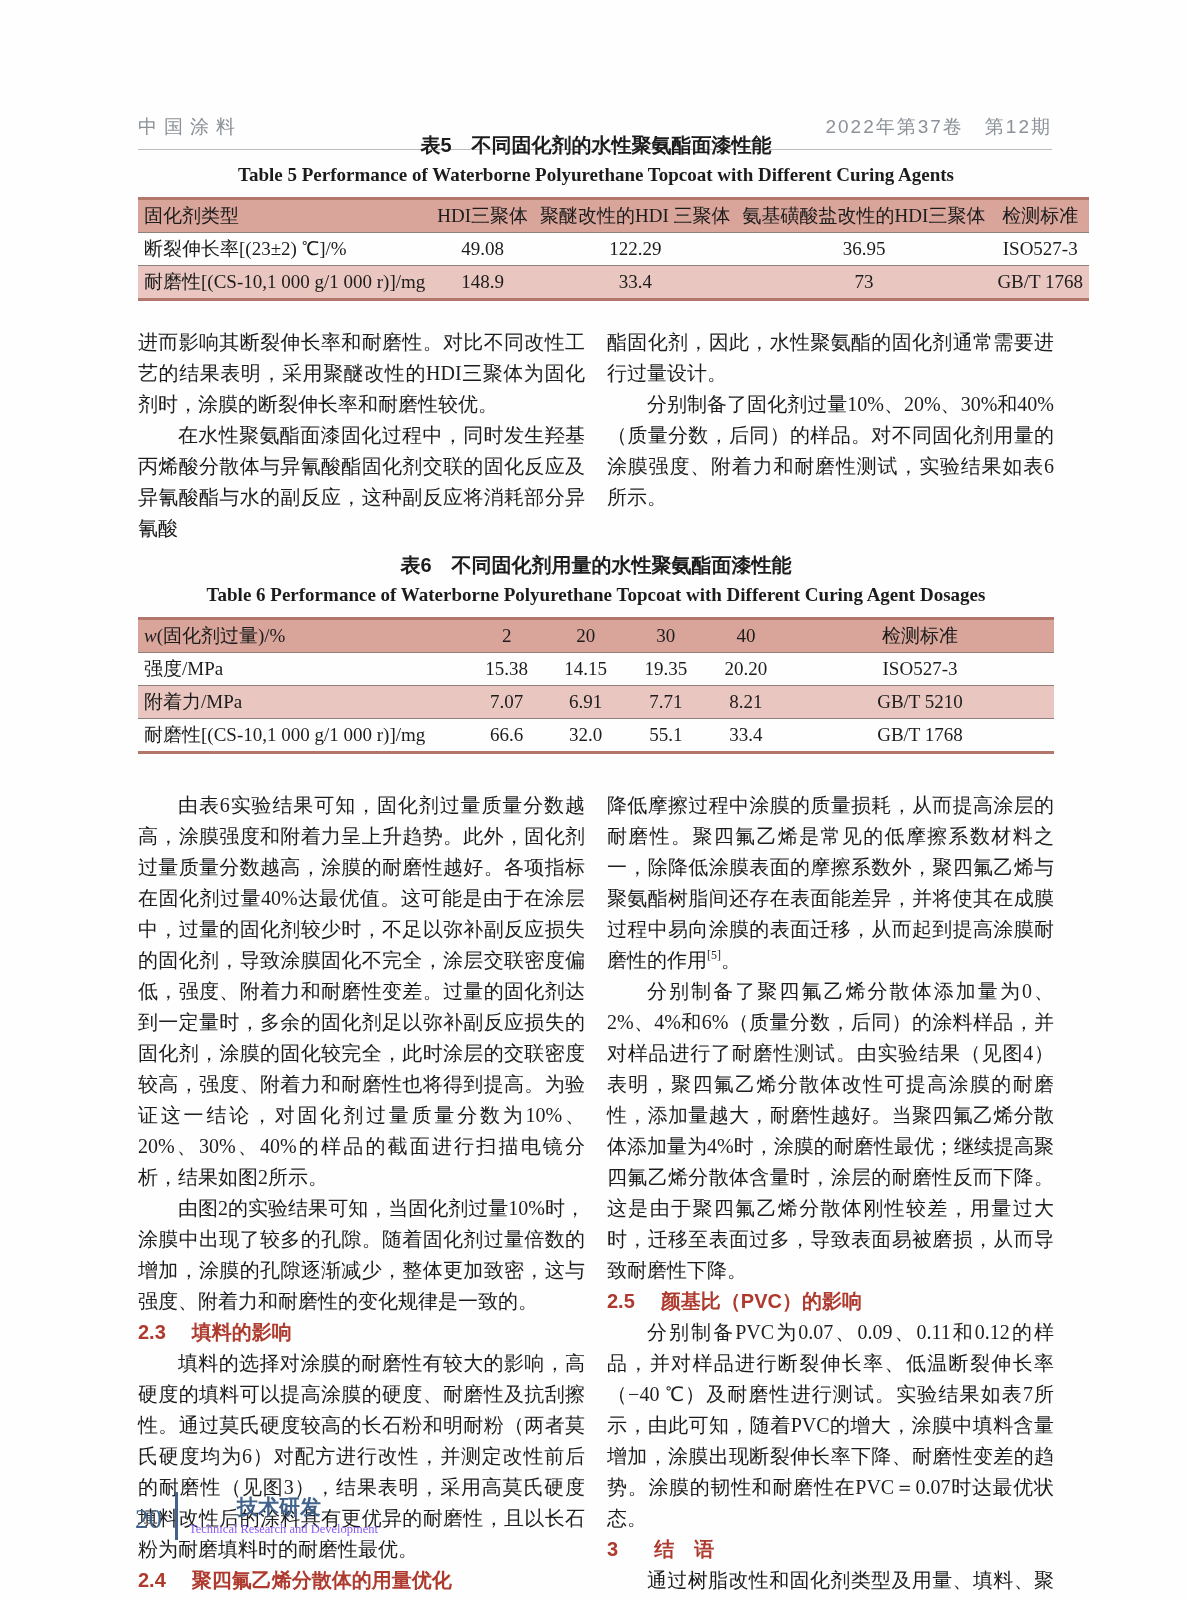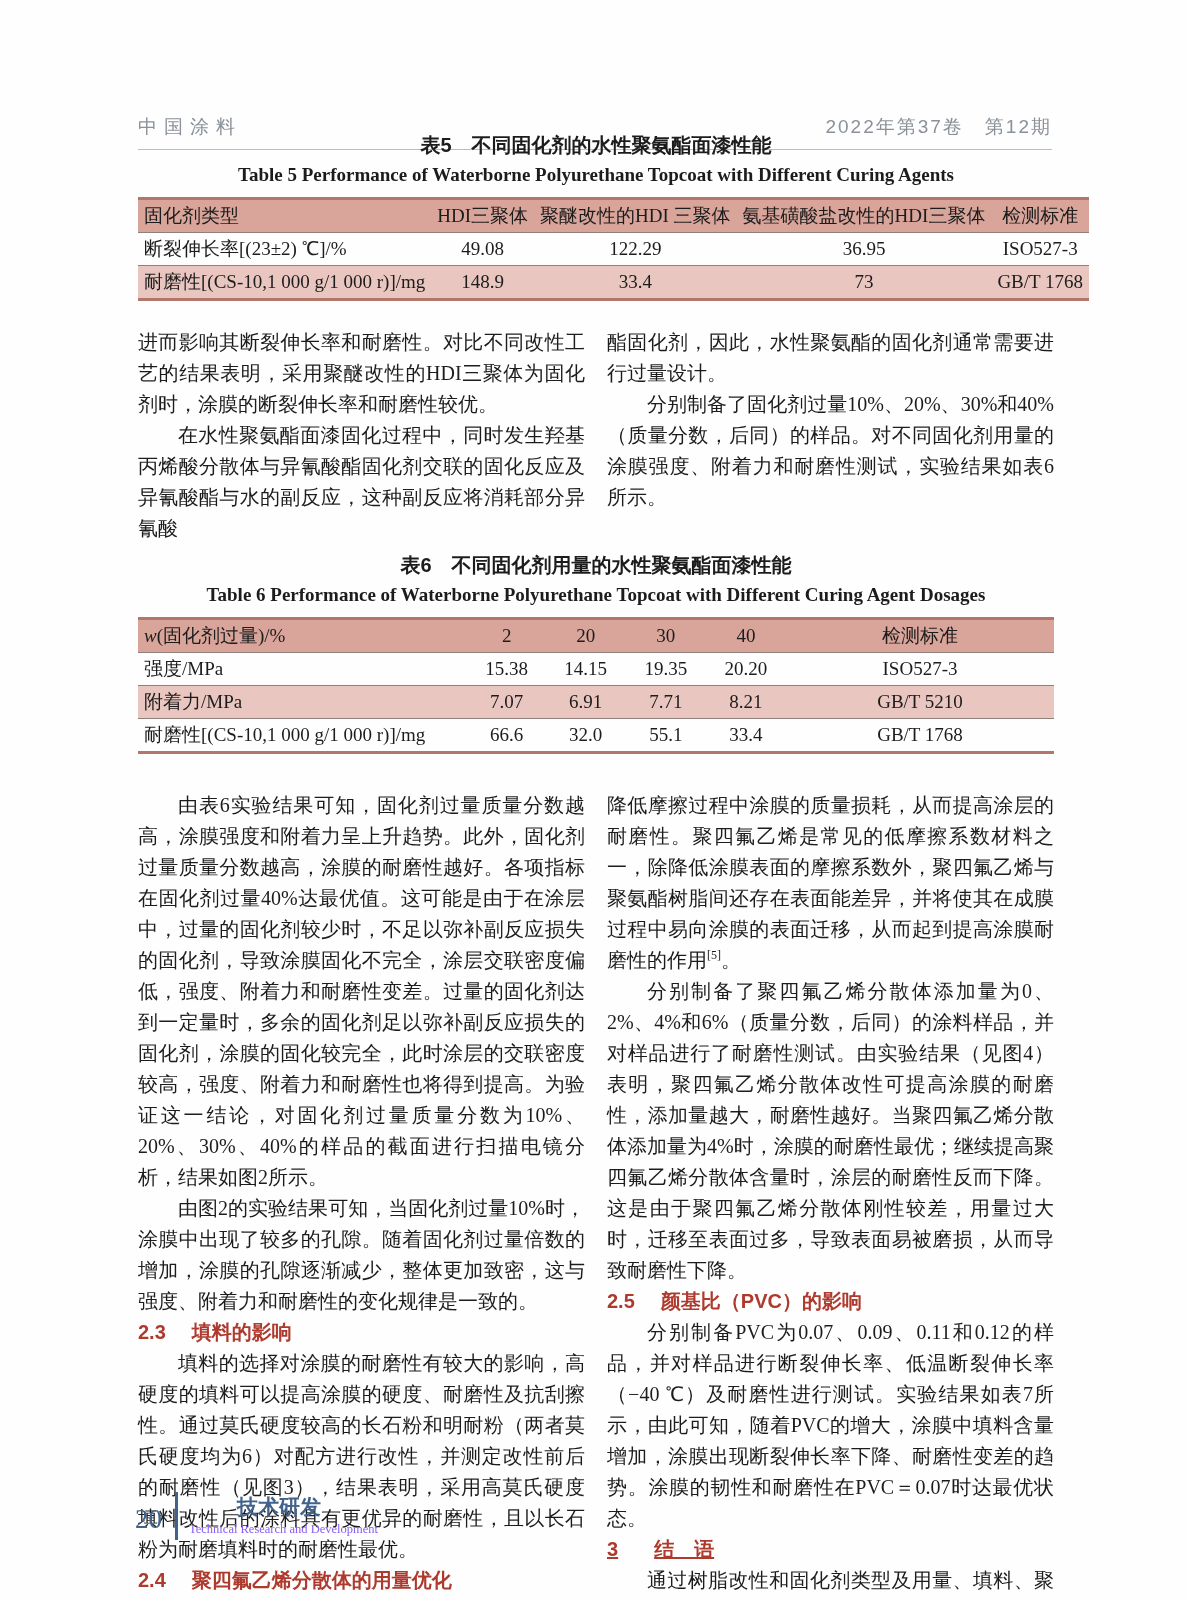--- a/index.html
+++ b/index.html
@@ -62,21 +62,21 @@
   .indent{text-indent:2em;}
   sup{font-size:12px;line-height:0;}
 
   .sec-h{
     font-family:"Liberation Sans", sans-serif;font-weight:bold;
     color:var(--accent-red);font-size:20px;line-height:31px;margin:0;
   }
   .sec-h .num{margin-right:26px;}
   .big-h{
     font-family:"Liberation Sans", sans-serif;font-weight:bold;
-    color:var(--accent-red);font-size:29px;line-height:36px;margin:17px 0 13px;text-decoration:underline;
+    color:var(--accent-red);font-size:29px;line-height:36px;margin:17px 0 13px;
   }
   .big-h .num{margin-right:36px;}
 
   .between{margin-top:26px;margin-bottom:8px;}
   .mainblock{margin-top:36px;}
   .t6wrap{margin-top:2px;}
 
   
   .pagefoot{position:absolute;left:135px;top:1492px;display:flex;align-items:center;}
   .pagefoot .pgnum{

